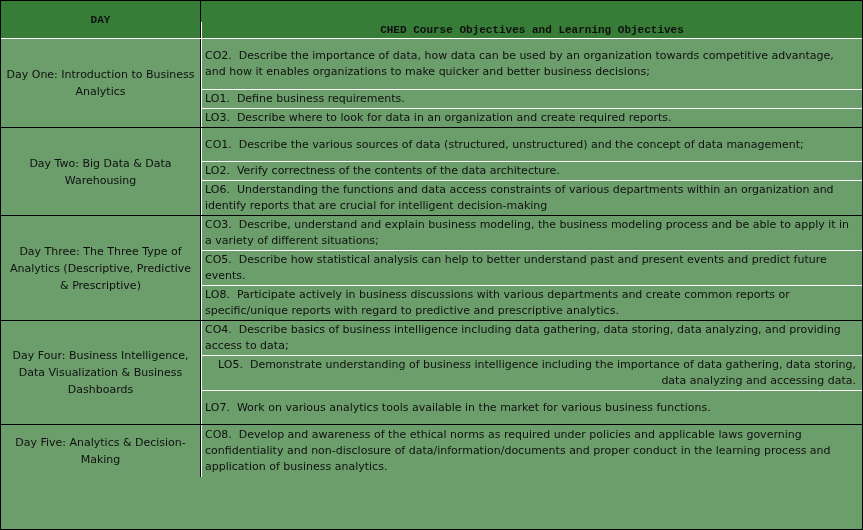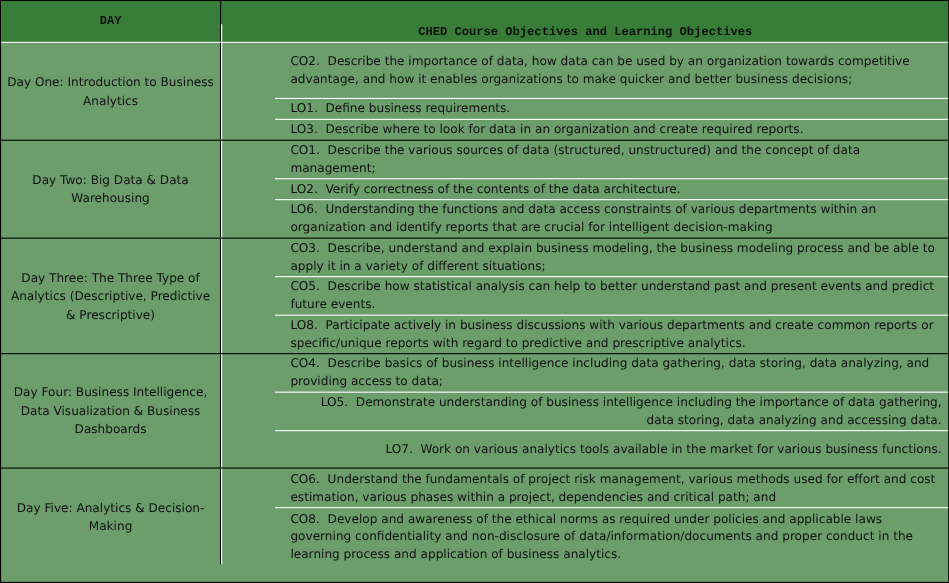--- a/index.html
+++ b/index.html
@@ -38,23 +38,22 @@
     border-right:1px solid var(--border-dark);
     line-height:17px;
   }
   .obj-col{
     flex:1;display:flex;flex-direction:column;
     border-left:1px solid var(--sep-light);
   }
   .obj-cell{
     box-sizing:border-box;flex:0 0 auto;
     display:flex;flex-direction:column;justify-content:center;
-    padding:1px 6px 1px 14px;
+    padding:1px 6px 1px 3px;
     white-space:pre-wrap;
-    margin-left:48px;
   }
   .obj-cell + .obj-cell{border-top:1px solid var(--sep-light);}
   .obj-cell:last-child{flex-grow:1;}
 </style>
 </head>
 <body>
 
 <div class="table">
   <div class="header-row">
     <div class="header-cell header-day">DAY</div>
@@ -83,24 +82,23 @@
           <div class="obj-cell" style="min-height: 34px;">CO3.  Describe, understand and explain business modeling, the business modeling process and be able to apply it in a variety of different situations;</div>
           <div class="obj-cell" style="min-height: 34px;">CO5.  Describe how statistical analysis can help to better understand past and present events and predict future events.</div>
           <div class="obj-cell" style="min-height: 34px;">LO8.  Participate actively in business discussions with various departments and create common reports or specific/unique reports with regard to predictive and prescriptive analytics.</div>
         </div>
       </div>
       <div class="group">
         <div class="day-cell">Day Four: Business Intelligence, Data Visualization &amp; Business Dashboards</div>
         <div class="obj-col">
           <div class="obj-cell" style="min-height: 34px;">CO4.  Describe basics of business intelligence including data gathering, data storing, data analyzing, and providing access to data;</div>
           <div class="obj-cell" style="min-height: 35px; text-align: right;">LO5.  Demonstrate understanding of business intelligence including the importance of data gathering, data storing, data analyzing and accessing data.</div>
-          <div class="obj-cell" style="min-height: 34px; text-align: right;">LO7.  Work on various analytics tools available in the market for various business functions.</div>
+          <div class="obj-cell" style="min-height: 34px;">LO7.  Work on various analytics tools available in the market for various business functions.</div>
         </div>
       </div>
       <div class="group">
         <div class="day-cell">Day Five: Analytics &amp; Decision-Making</div>
         <div class="obj-col">
-          <div class="obj-cell" style="min-height: 35px;">CO6.  Understand the fundamentals of project risk management, various methods used for effort and cost estimation, various phases within a project, dependencies and critical path; and</div>
           <div class="obj-cell" style="min-height: 52px;">CO8.  Develop and awareness of the ethical norms as required under policies and applicable laws governing confidentiality and non-disclosure of data/information/documents and proper conduct in the learning process and application of business analytics.</div>
         </div>
       </div>
     </div>
 </div>
 
 </body></html>

